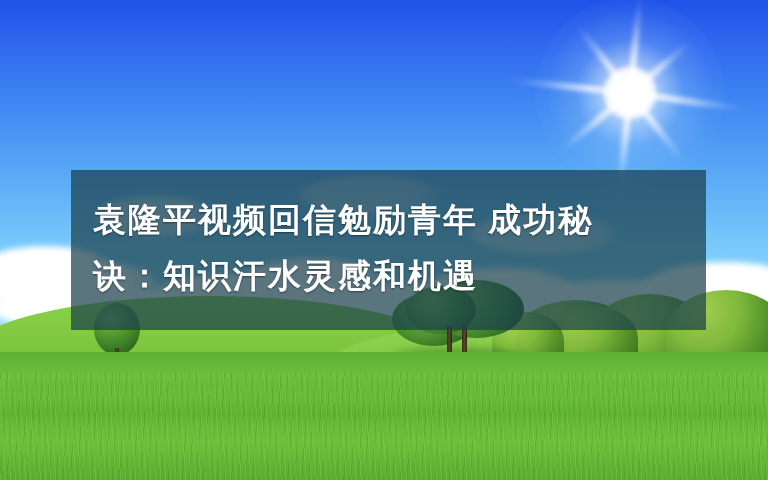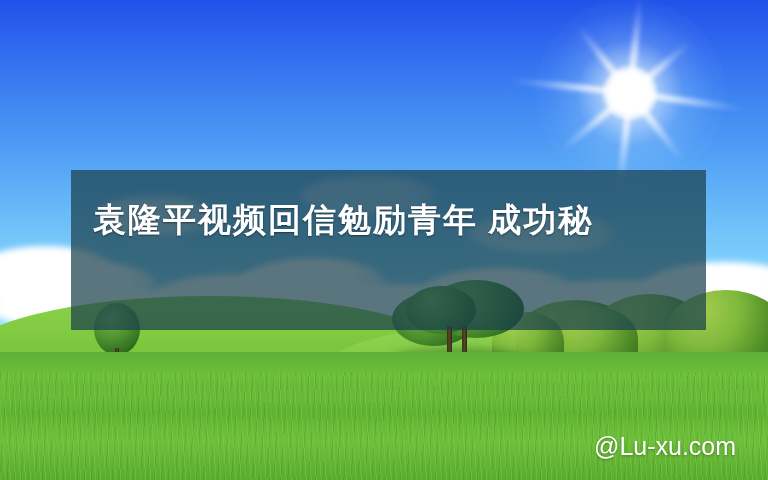--- a/index.html
+++ b/index.html
@@ -274,17 +274,17 @@
     <div class="shadow-el" style="left:72px; top:362px; width:66px; height:13px;"></div>
   </div>
 
   <div class="meadow"></div>
   <div class="meadow-band" style="top:378px; height:14px;"></div>
   <div class="meadow-band" style="top:406px; height:10px; opacity:.7;"></div>
   <div class="blades"></div>
 
   <div class="overlay">
     <div class="title-line">袁隆平视频回信勉励青年 成功秘</div>
-  </div>
-
-  <div class="watermark">@Lu-xu.com</div>
+    <div class="title-line">诀：知识汗水灵感和机遇</div>
+  </div>
+
 
 </div>
 
 </body></html>

